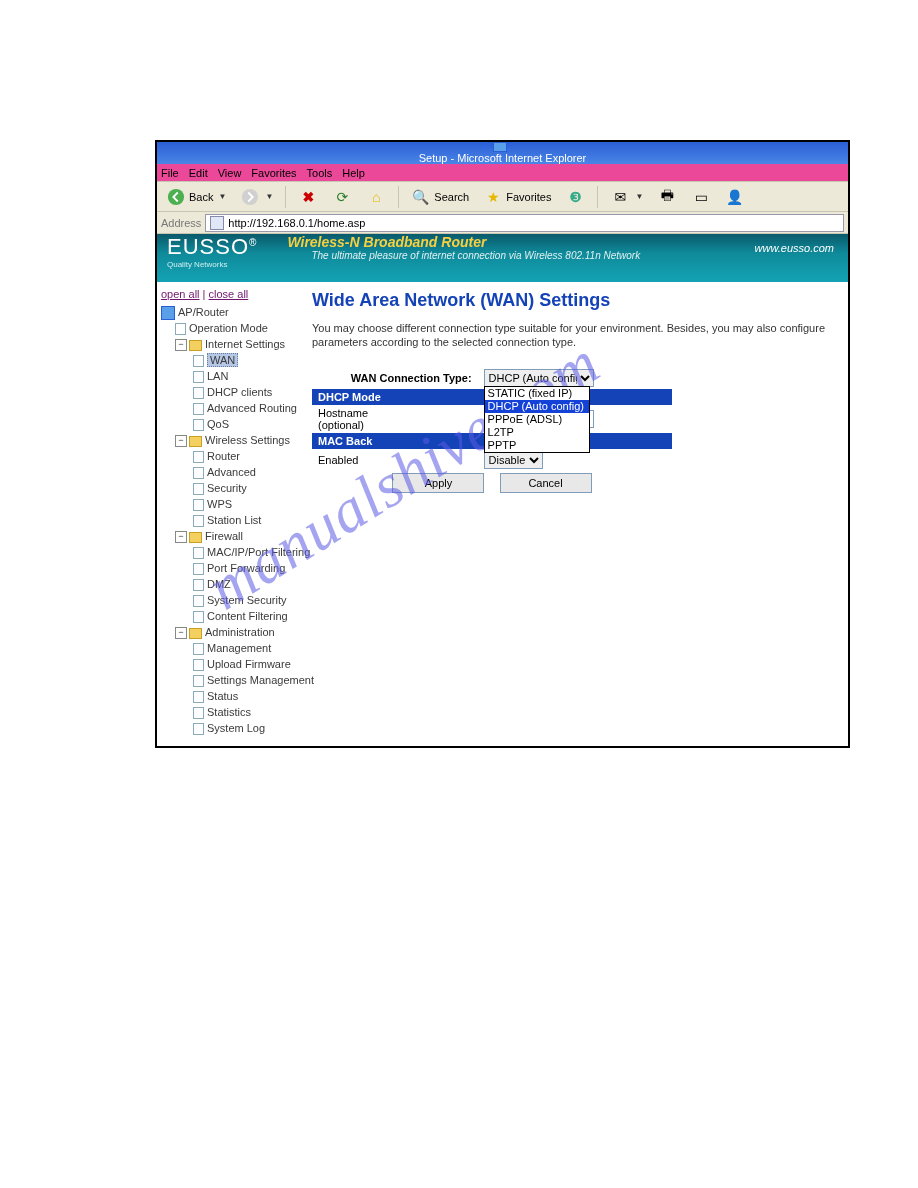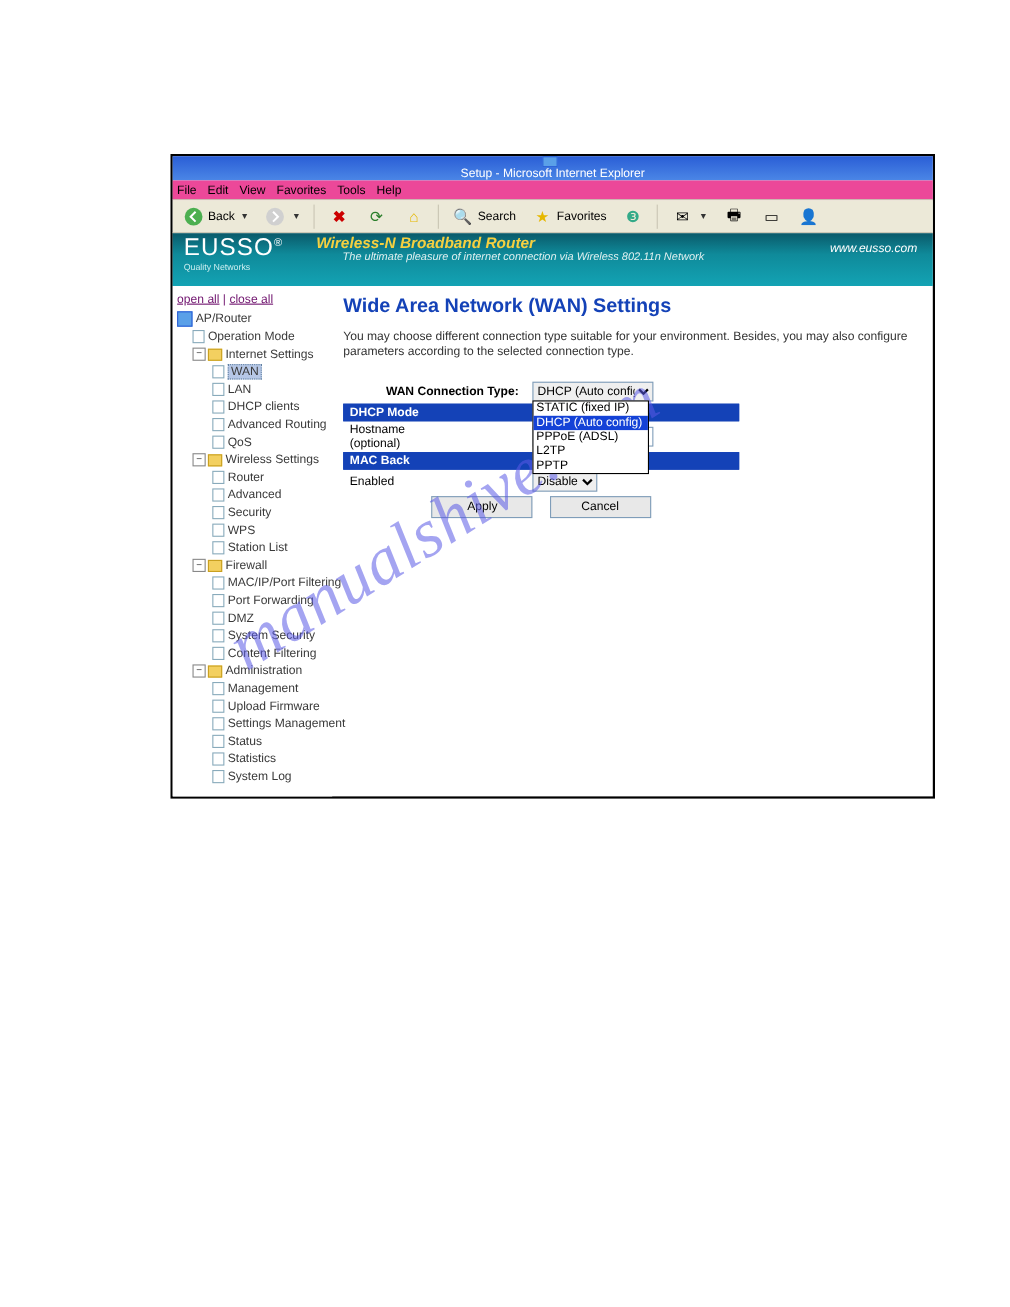--- a/index.html
+++ b/index.html
@@ -136,20 +136,27 @@
           <span class="ico">🖶</span>
         </div>
       <div class="tb-btn">
           <span class="ico">▭</span>
         </div>
       <div class="tb-btn">
           <span class="ico" style="color:#6a6">👤</span>
         </div>
     </div>
 
+    <div class="addr">
+      <span class="addr-label">Address</span>
+      <div class="addr-input">
+        <span class="addr-page-icon"></span>
+        <span>http://192.168.0.1/home.asp</span>
+      </div>
+    </div>
 
     <div class="header-banner">
       <div>
         <div class="logo"><span>EUSSO</span><sup>®</sup></div>
         <div class="logo-sub">Quality Networks</div>
       </div>
       <div class="banner-mid">
         <div class="banner-title">Wireless-N Broadband Router</div>
         <div class="banner-sub">The ultimate pleasure of internet connection via Wireless 802.11n Network</div>
       </div>

